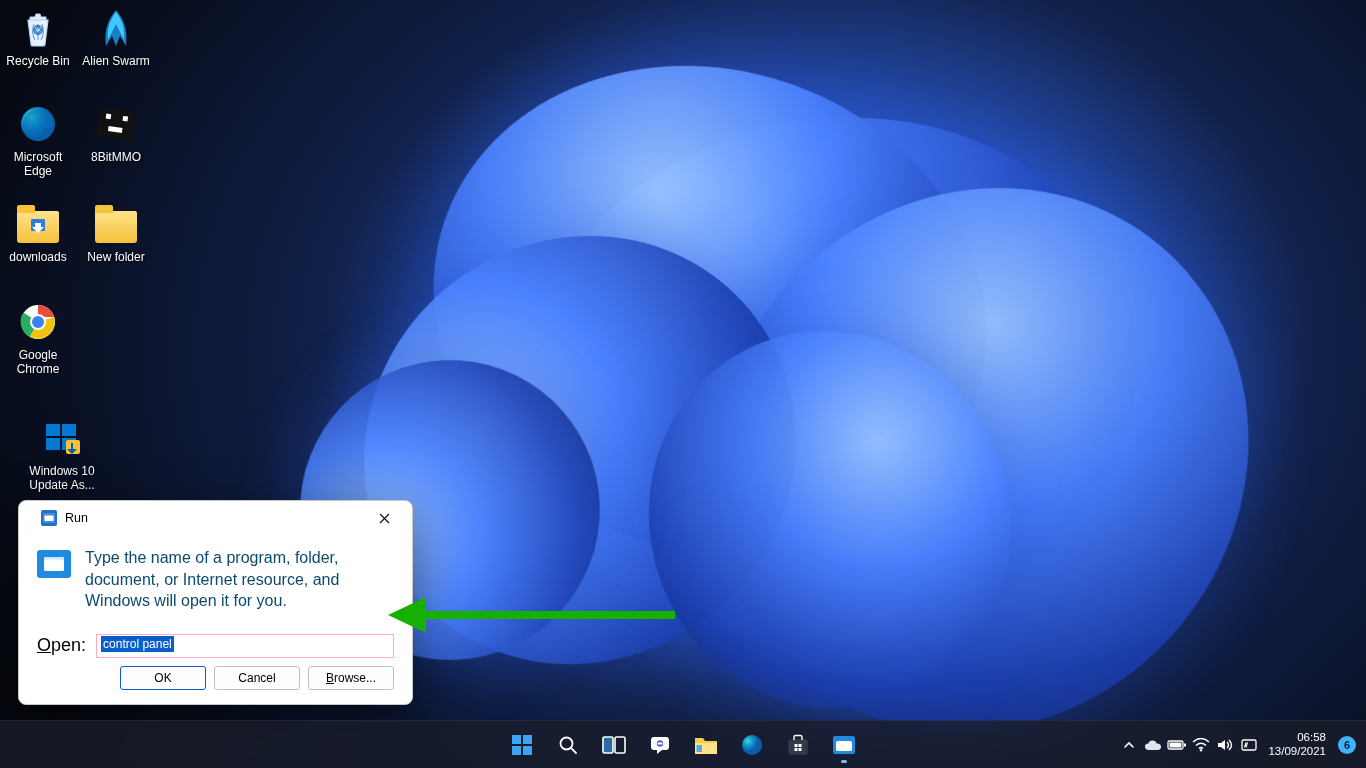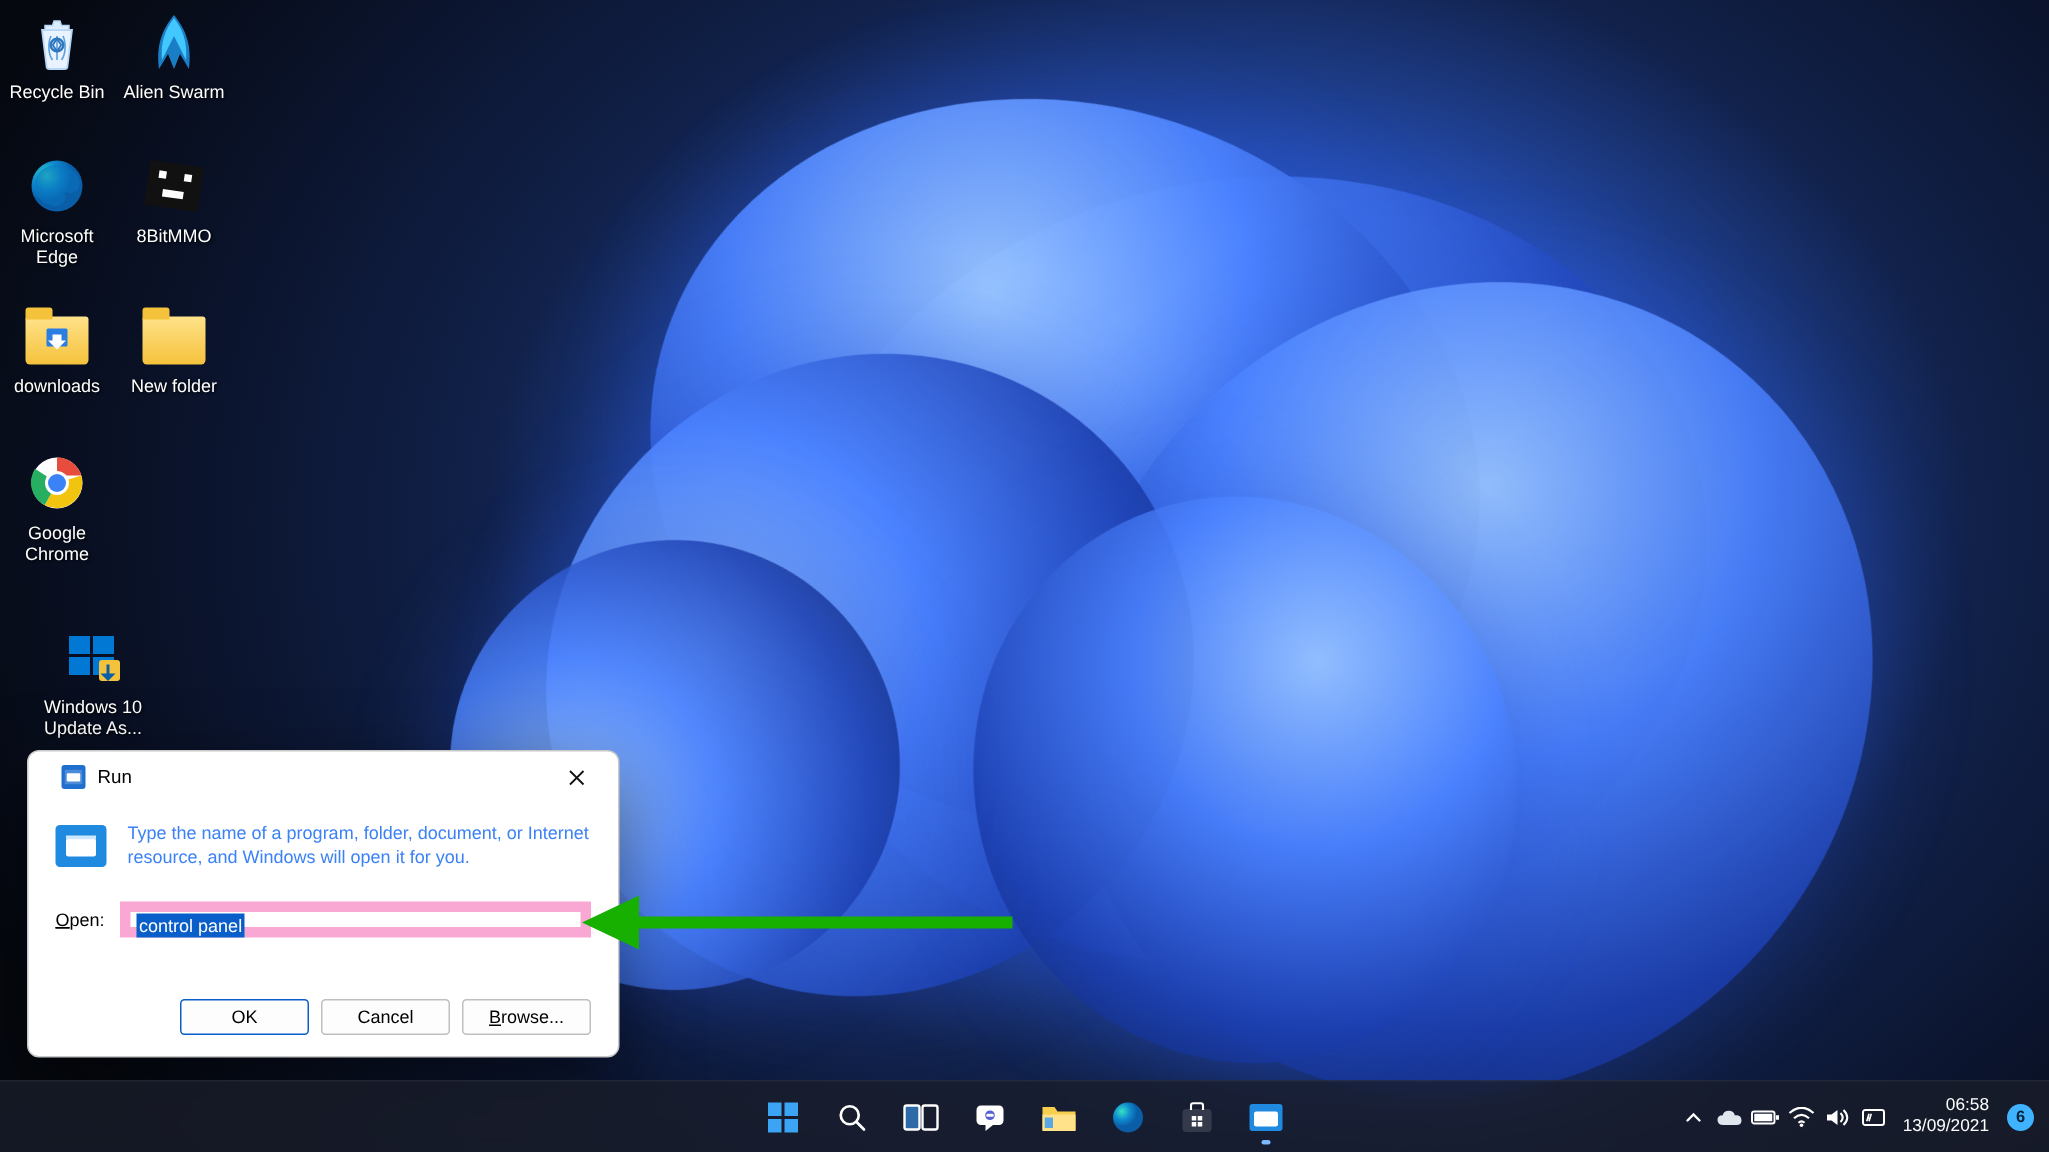--- a/index.html
+++ b/index.html
@@ -43,26 +43,26 @@
     box-shadow: 0 18px 50px rgba(0,0,0,0.5);
     z-index: 10;
   }
   .run-title { display:flex; align-items:center; height: 34px; padding: 0 8px 0 22px; font-size: 12.5px; }
   .run-title .tico { width:16px; height:16px; margin-right:8px; background:#1f6fd0; border-radius:2px; display:flex;align-items:center;justify-content:center;}
   .run-title .tico svg { width:12px; height:10px; }
   .run-title .spacer { flex:1; }
   .run-title .close { width:40px; height:28px; display:flex; align-items:center; justify-content:center; cursor:pointer; border-radius:4px; font-size:14px; }
   .run-body { padding: 12px 18px 0 18px; display:flex; gap:14px; }
   .run-bigicon { width:34px; height:28px; flex:0 0 34px; background:#1f8ae0; border-radius:3px; display:flex;align-items:center;justify-content:center; margin-top:3px;}
-  .run-desc { font-size: 12px; color:#3b82f6; line-height:1.35; }
+  .run-desc { font-size: 16px; color:#0c4a6e; line-height:1.35; }
   .run-open-row { display:flex; align-items:center; gap:10px; padding: 22px 18px 0 18px; }
-  .run-open-row .olbl { font-size:12px; text-decoration: underline; text-decoration-color: rgba(0,0,0,0.0); }
+  .run-open-row .olbl { font-size:18px; text-decoration: underline; text-decoration-color: rgba(0,0,0,0.0); }
   .run-open-row .olbl::first-letter { text-decoration: underline; }
   .run-input {
-    flex:1; height:24px; border:7px solid #f9a8d4; padding:2px 4px; font-size:12px;
+    flex:1; height:24px; border:1px solid #f9a8d4; padding:2px 4px; font-size:12px;
   }
   .run-input .sel { background:#0a5ec9; color:#fff; padding:1px 2px; }
   .run-buttons { position:absolute; bottom:14px; right:18px; display:flex; gap:8px; }
   .win-btn {
     min-width:86px; height:24px; background:#fdfdfd; border:1px solid #bfbfbf; border-radius:3px;
     font-size:12px; cursor:pointer; padding:0 10px;
   }
   .win-btn.primary { border:1px solid #0a5ec9; background:#fdfdfd; }
 
   

